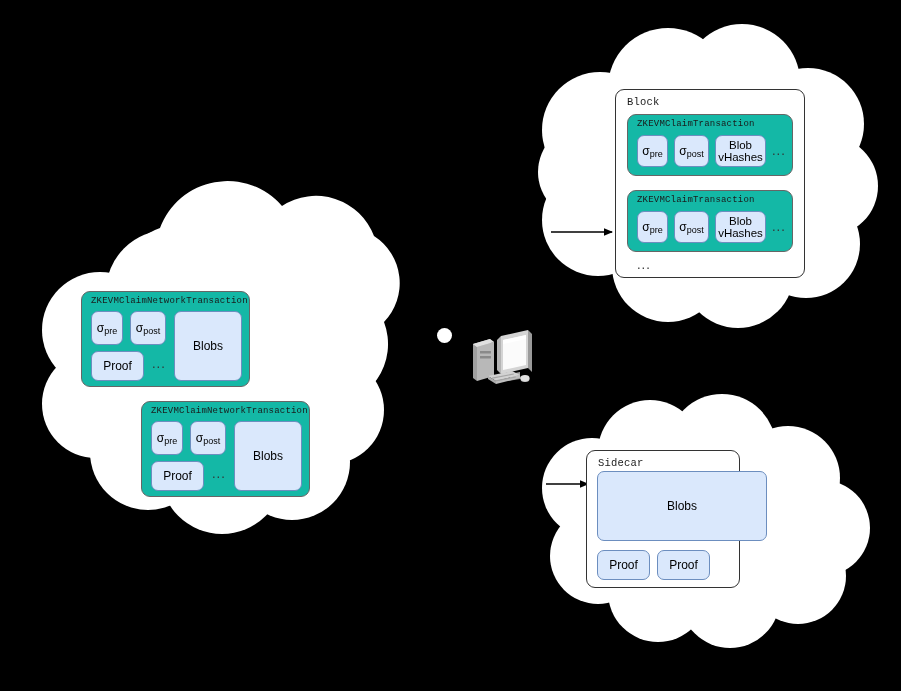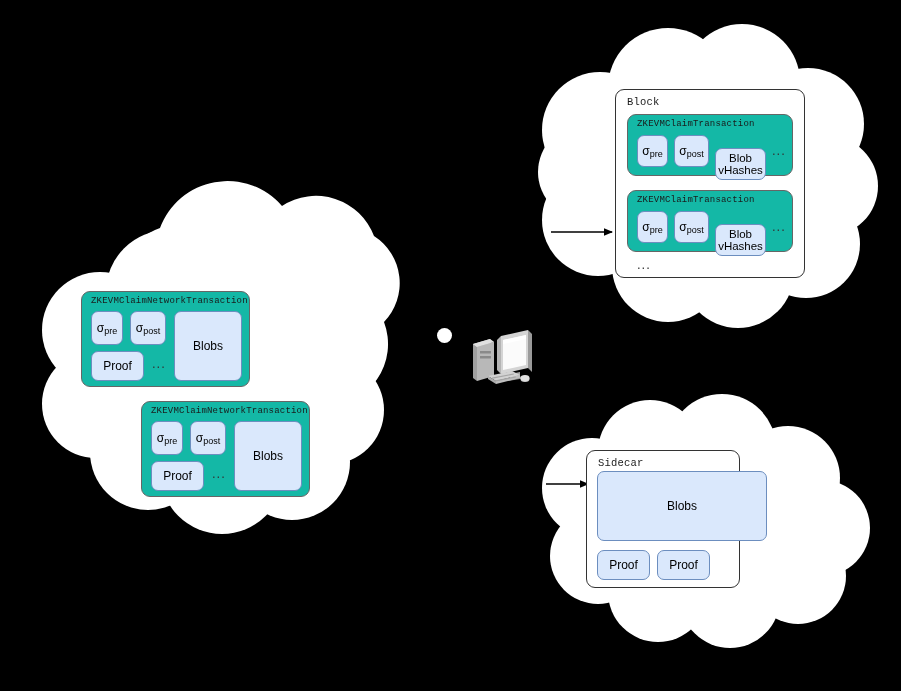--- a/index.html
+++ b/index.html
@@ -69,21 +69,20 @@
     align-items: center;
     justify-content: center;
     text-align: center;
     font-family: "Liberation Sans", sans-serif;
     font-size: 12px;
     color: #000000;
     line-height: 1.05;
   }
   .blue-box.two-line {
     font-size: 11.5px;
-    margin-top: 13px;
   }
   .sigma {
     font-family: "Liberation Sans", sans-serif;
     font-size: 12px;
     color: #000000;
     white-space: nowrap;
   }
   .sigma sub {
     font-size: 9px;
     vertical-align: baseline;

